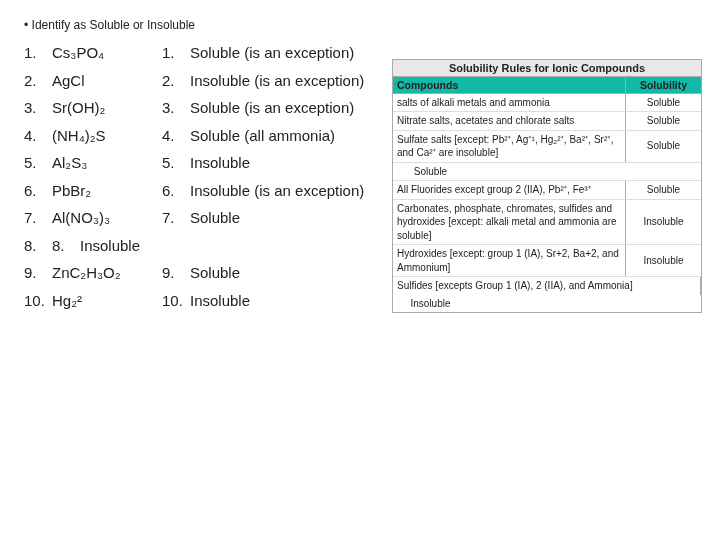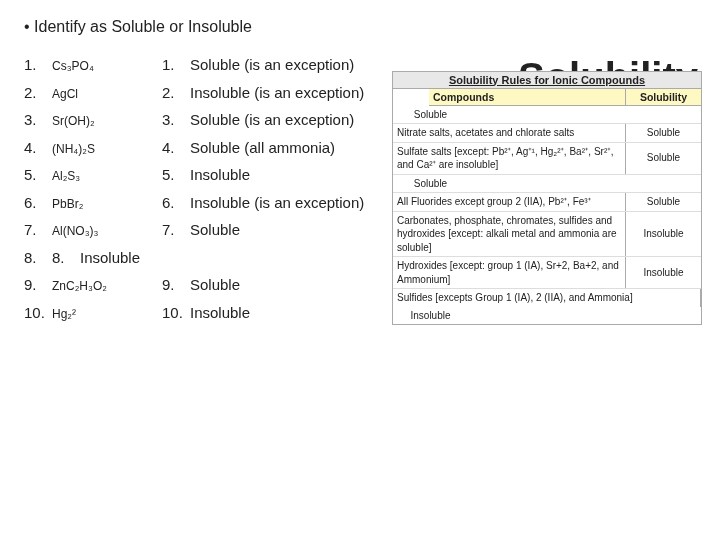--- a/index.html
+++ b/index.html
@@ -11,23 +11,23 @@
       font-size: 15px;
       color: #222;
       overflow: hidden;
       position: relative;
     }
     .main-container {
       padding: 18px 24px 10px 24px;
       position: relative;
     }
     .bullet-header {
-      font-size: 16px;
+      font-size: 12px;
       font-weight: normal;
-      margin-bottom: 18px;
+      margin-bottom: 10px;
     }
     .content-area {
       display: flex;
       flex-direction: row;
       gap: 0;
     }
     .list-area {
       flex: 1;
       min-width: 0;
     }
@@ -39,21 +39,21 @@
       line-height: 1.5;
     }
     .item-num {
       width: 28px;
       flex-shrink: 0;
       font-size: 15px;
     }
     .item-compound {
       width: 110px;
       flex-shrink: 0;
-      font-size: 12px;
+      font-size: 15px;
     }
     .item-answer-num {
       width: 28px;
       flex-shrink: 0;
       font-size: 15px;
     }
     .item-answer {
       font-size: 15px;
       flex: 1;
     }
@@ -77,28 +77,26 @@
       font-size: 10.5px;
       color: #222;
     }
     .table-title-row {
       background: #e8e8e8;
       text-align: center;
       font-weight: bold;
       font-size: 11px;
       padding: 2px 4px;
       border-bottom: 1px solid #aaa;
-      text-decoration: underline;
     }
     .table-header-row {
       display: flex;
       flex-direction: row;
       border-bottom: 1px solid #aaa;
-      background: #fef9c3;
-      margin-left: 36px;
+      background: #14b8a6;
     }
     .table-header-compounds {
       flex: 1;
       padding: 2px 4px;
       font-weight: bold;
       border-right: 1px solid #aaa;
       font-size: 10.5px;
     }
     .table-header-solubility {
       width: 75px;
@@ -211,20 +209,21 @@
   <div class="solubility-title">Solubility</div>
 
   <div class="table-wrapper">
     <div class="table-title-row">Solubility Rules for Ionic Compounds</div>
     <div class="table-header-row">
       <div class="table-header-compounds">Compounds</div>
       <div class="table-header-solubility">Solubility</div>
     </div>
     <div id="table-body">
         <div class="table-body-row">
+    <div class="table-cell-compound">salts of alkali metals and ammonia</div>
     <div class="table-cell-solubility">Soluble</div>
   </div>
         <div class="table-body-row">
     <div class="table-cell-compound">Nitrate salts, acetates and chlorate salts</div>
     <div class="table-cell-solubility">Soluble</div>
   </div>
         <div class="table-body-row">
     <div class="table-cell-compound">Sulfate salts [except: Pb²⁺, Ag⁺¹, Hg₂²⁺, Ba²⁺, Sr²⁺, and Ca²⁺ are insoluble]</div>
     <div class="table-cell-solubility">Soluble</div>
   </div>

